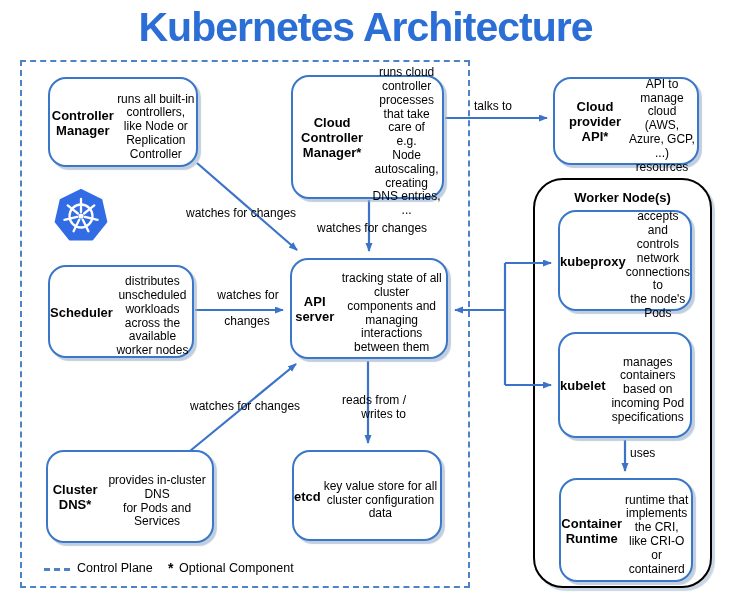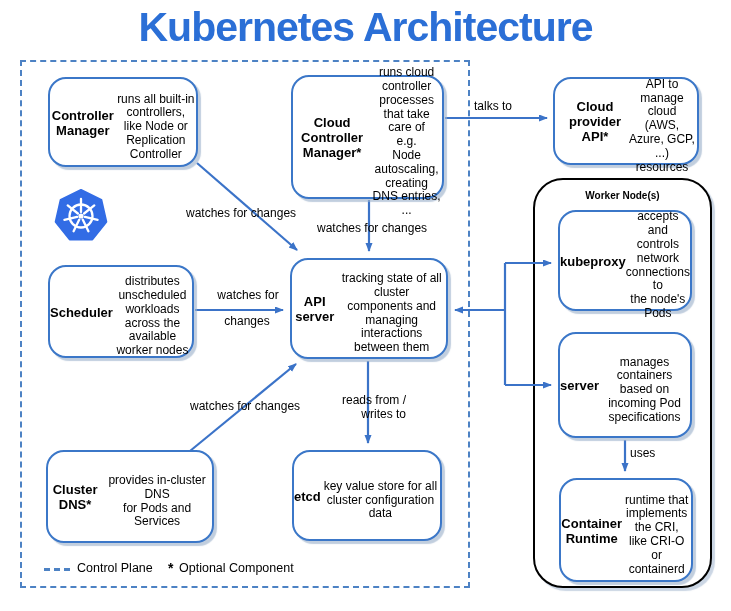--- a/index.html
+++ b/index.html
@@ -15,21 +15,21 @@
     position:absolute;left:20px;top:60px;width:450px;height:528px;
     border:2.5px dashed #4d82c4;box-sizing:border-box;z-index:0;
   }
   .worker-node{
     position:absolute;left:533px;top:178px;width:179px;height:410px;
     border:2px solid #000;border-radius:30px;box-sizing:border-box;z-index:1;
     background:#fff;box-shadow:3px 3px 1px rgba(160,180,205,0.55);
   }
   .worker-title{
     position:absolute;top:10px;left:0;width:100%;text-align:center;
-    font-weight:bold;font-size:10px;
+    font-weight:bold;font-size:13px;
   }
   .box{
     position:absolute;background:#fff;border:2px solid #3b77c8;border-radius:18px;
     box-sizing:border-box;z-index:3;text-align:center;
     box-shadow:3px 3px 1px rgba(160,180,205,0.65);
     display:flex;flex-direction:row;align-items:center;padding-top:10px;
   }
   .box-title{font-weight:bold;font-size:13px;margin-bottom:9px;white-space:pre-line;}
   .box-body{font-size:12px;line-height:1.15;white-space:pre-line;width:100%;}
   .edge-label{
@@ -144,21 +144,21 @@
   </div>
 
   <div class="box" style="left:558px;top:210px;width:134px;height:101px;">
     <div class="box-title">kubeproxy</div>
     <div class="box-body">accepts and controls
 network connections to
 the node's Pods</div>
   </div>
 
   <div class="box" style="left:558px;top:332px;width:134px;height:106px;">
-    <div class="box-title">server</div>
+    <div class="box-title">kubelet</div>
     <div class="box-body">manages containers
 based on incoming Pod
 specifications</div>
   </div>
 
   <div class="box" style="left:559px;top:478px;width:134px;height:104px;">
     <div class="box-title">Container Runtime</div>
     <div class="box-body">runtime that
 implements the CRI,
 like CRI-O or

